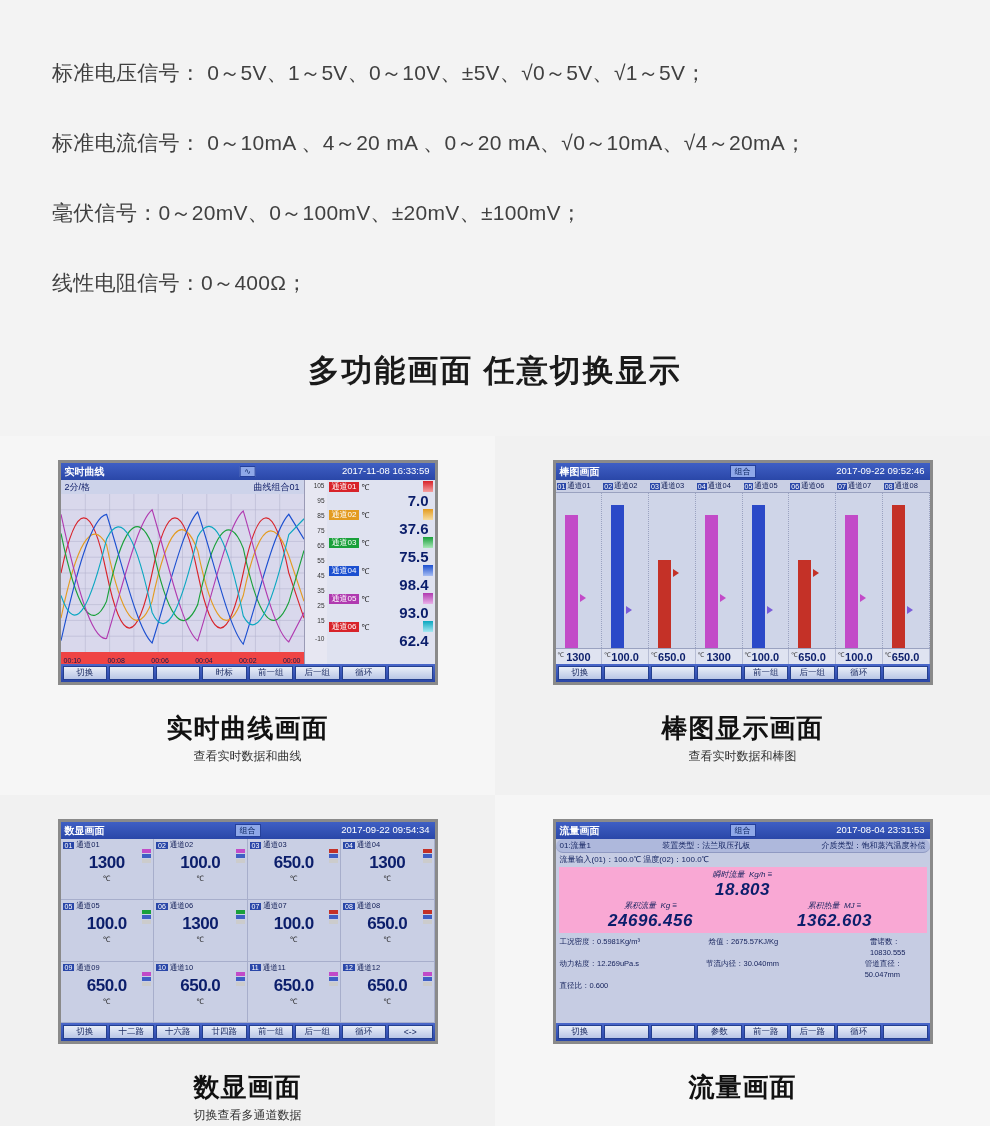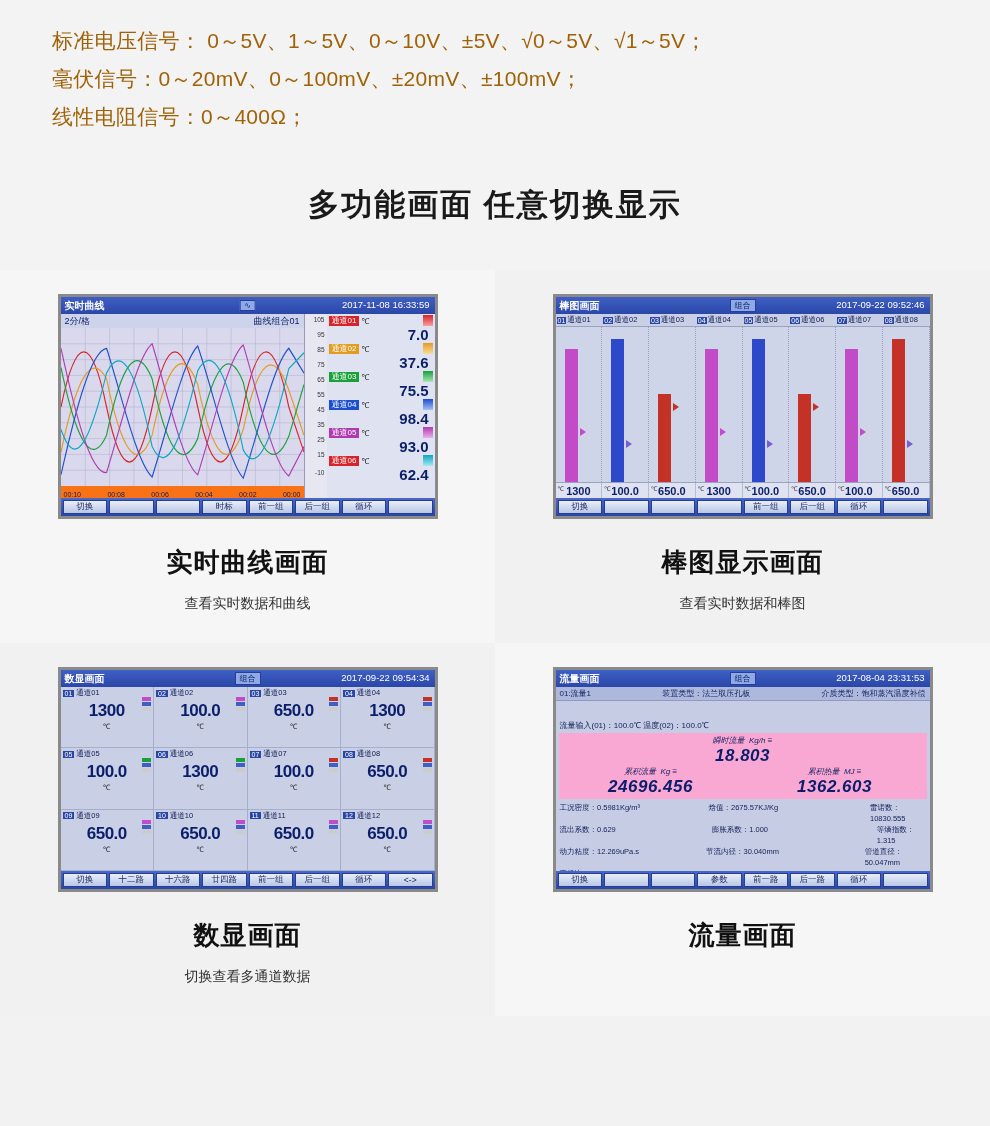--- a/index.html
+++ b/index.html
@@ -12,23 +12,24 @@
   }
 
   
   .spec-block {
     background: #f3f3f3;
     padding: 22px 0 10px 52px;
   }
   .spec-line {
     font-size: 21px;
     line-height: 38px;
-    color: #a16207;
+    color: #404040;
     white-space: nowrap;
     letter-spacing: 0.3px;
+    margin-top: 32px;
   }
 
   
   .section-title {
     text-align: center;
     font-size: 31px;
     font-weight: bold;
     color: #1a1a1a;
     letter-spacing: 2px;
     padding: 38px 0 44px 0;
@@ -50,23 +51,23 @@
   }
   .cell.alt { background: #f1f1f1; }
   .cell-title {
     font-size: 26px;
     font-weight: bold;
     color: #111;
     margin-top: 26px;
     letter-spacing: 1px;
   }
   .cell-sub {
-    font-size: 14px;
+    font-size: 12px;
     color: #333;
-    margin-top: 15px;
+    margin-top: 2px;
   }
 
   
   .screen {
     width: 380px;
     height: 225px;
     border: 3px solid #8a8a8a;
     background: #c9cfe4;
     position: relative;
     font-family: "Liberation Sans", sans-serif;
@@ -110,21 +111,21 @@
     display: flex; align-items: center; justify-content: center;
   }
 
   
   .curve-body {
     position: absolute; top: 17px; left: 0; right: 0; bottom: 18px;
     display: flex;
   }
   .curve-left {
     flex: 1;
-    background: #f97316;
+    background: #ef4444;
     position: relative;
     border-right: 1px solid #9a9ab5;
   }
   .curve-hdr {
     display: flex; justify-content: space-between;
     font-size: 9px; color: #12206a; padding: 1px 4px;
     background: #cdd3ea;
   }
   .curve-plot {
     position: absolute; top: 14px; left: 0; right: 0; bottom: 12px;
@@ -236,22 +237,23 @@
 
   
   .flow-body {
     position: absolute; top: 17px; left: 0; right: 0; bottom: 18px;
     background: #c6cce3; font-size: 8px; color: #10205e;
   }
   .flow-r1 {
     display: flex; justify-content: space-between;
     background:#aeb8dc; padding: 1px 4px; font-size: 8px;
     border-bottom: 1px solid #8f99c2;
-  }
-  .flow-r2 { padding: 1px 4px; font-size: 8px; margin-top: 18px; }
+    border-radius: 7px;
+  }
+  .flow-r2 { padding: 1px 4px; font-size: 8px; }
   .flow-big {
     background: #f9a8d4; margin: 1px 3px; padding: 2px 0; font-style: italic;
   }
   .flow-pair { display: flex; }
   .flow-half { flex: 1; text-align: center; }
   .flow-lbl { font-size: 8px; color: #15225e; }
   .flow-num {
     font-size: 17px; font-weight: bold; color: #0b1e6b; letter-spacing: 0.5px;
   }
   .flow-params {
@@ -259,20 +261,21 @@
   }
   .flow-params .row { display: flex; }
   .flow-params .c1 { width: 48%; }
   .flow-params .c2 { width: 52%; }
 </style>
 </head>
 <body>
 
 <div class="spec-block">
   <div class="spec-line">标准电压信号： 0～5V、1～5V、0～10V、±5V、√0～5V、√1～5V；</div>
+  <div class="spec-line">标准电流信号： 0～10mA 、4～20 mA 、0～20 mA、√0～10mA、√4～20mA；</div>
   <div class="spec-line">毫伏信号：0～20mV、0～100mV、±20mV、±100mV；</div>
   <div class="spec-line">线性电阻信号：0～400Ω；</div>
 </div>
 
 <div class="section-title">多功能画面 任意切换显示</div>
 
 <div class="grid">
 
   <div class="cell">
     <div class="screen">
@@ -764,25 +767,20 @@
           </div>
         </div>
 
         <div class="flow-params">
           <div class="row">
             <span class="c1">工况密度：0.5981Kg/m³</span>
             <span class="c2">焓值：2675.57KJ/Kg</span>
             <span>雷诺数：10830.555</span>
           </div>
           <div class="row">
-            <span class="c1">流出系数：0.629</span>
-            <span class="c2">膨胀系数：1.000</span>
-            <span>等熵指数：1.315</span>
-          </div>
-          <div class="row">
             <span class="c1">动力粘度：12.269uPa.s</span>
             <span class="c2">节流内径：30.040mm</span>
             <span>管道直径：50.047mm</span>
           </div>
           <div class="row">
             <span class="c1">直径比：0.600</span>
           </div>
         </div>
       </div>
 

